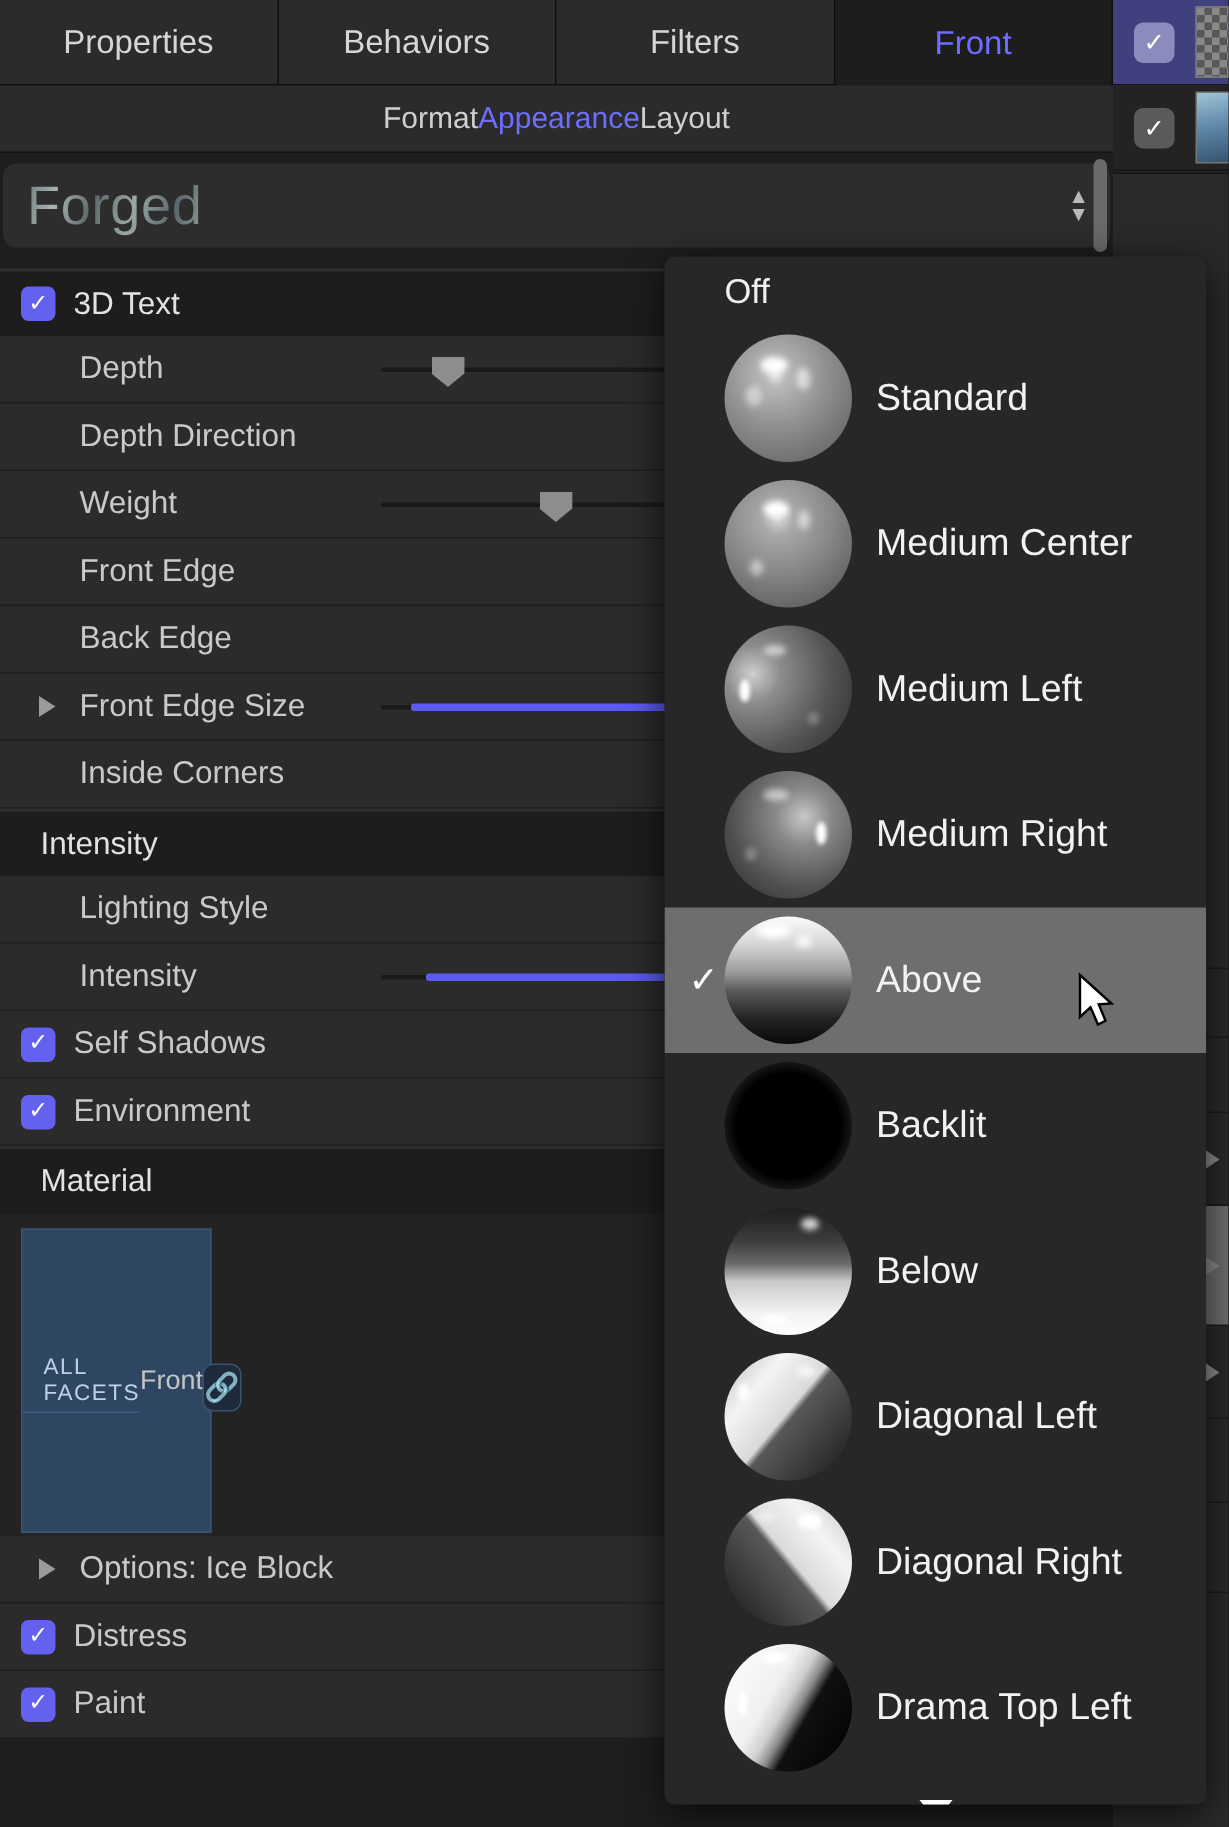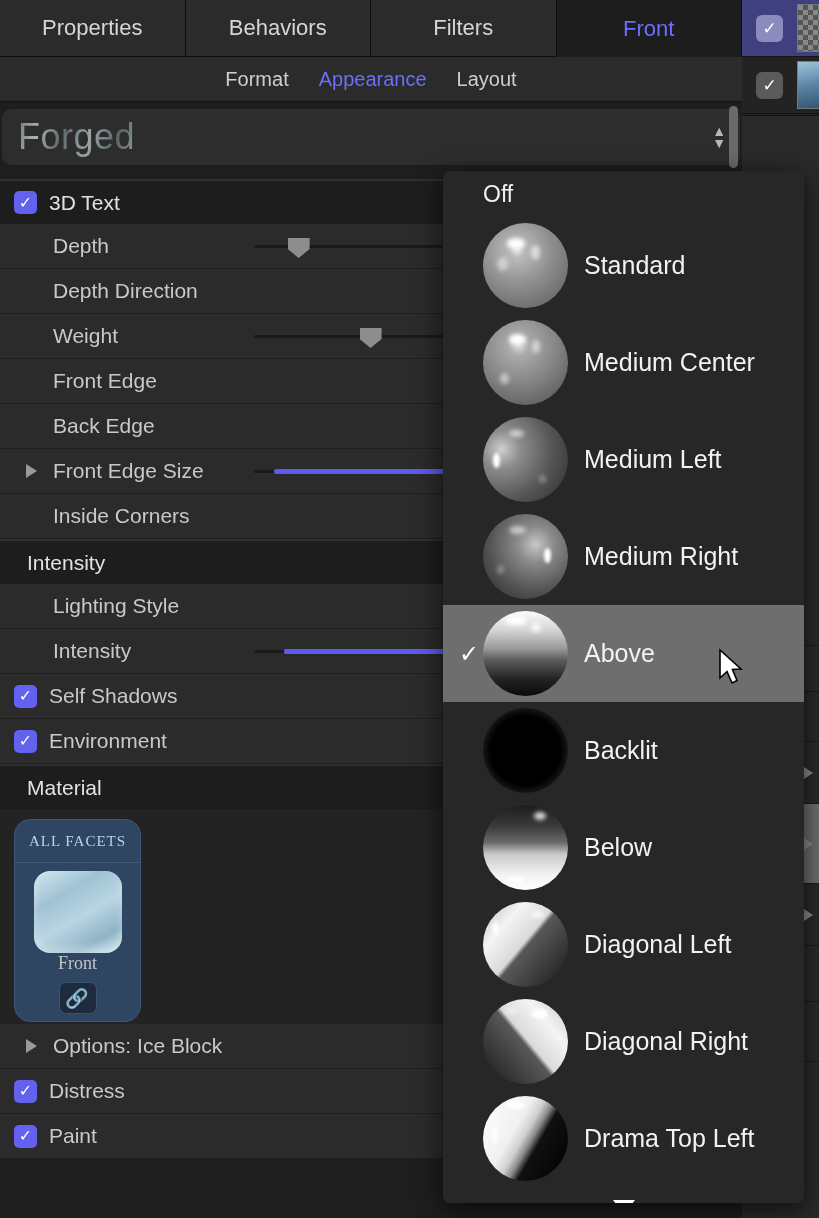--- a/index.html
+++ b/index.html
@@ -34,21 +34,21 @@
   .rcirc{ position:absolute; left:-4px; top:6px; width:24px;height:24px;border-radius:50%;
           border:3px solid #5b5bf0; border-right-color:transparent; }
 
   
   .tabbar{ position:absolute; left:0; top:0; width:742px; height:57px; background:#1d1d1d; display:flex; }
   .tab{ flex:1 1 0; display:flex; align-items:center; justify-content:center;
         font-size:22px; color:#d6d6d6; background:#2b2b2b; border-right:1px solid #0d0d0d;
         border-bottom:1px solid #0d0d0d; }
   .tab.active{ background:#1d1d1d; color:#6d6dff; border-bottom:none; }
   .subbar{ position:absolute; left:0; top:57px; width:742px; height:45px; background:#2b2b2b;
-           display:flex; align-items:center; justify-content:center; gap:30px; border-bottom:1px solid #121212; }
+           display:flex; align-items:center; justify-content:center; border-bottom:1px solid #121212; }
   .subtab{ font-size:20px; color:#cfcfcf; }
   .subtab.active{ color:#6d6dff; }
 
   
   .namewrap{ position:absolute; left:0; top:102px; width:742px; height:70px; background:#1e1e1e;
              display:flex; align-items:center; padding:0 2px; }
   .namefield{ flex:1; height:56px; background:#2d2d2d; border-radius:9px; display:flex; align-items:center;
               padding:0 16px; position:relative; }
   .nametext{ font-size:36px; color:#8f9a99; letter-spacing:.5px;
              background:linear-gradient(105deg,#6d7b7a 0%,#aab5b4 18%,#5d6a6c 38%,#9aa7a6 60%,#59666a 82%,#8e9b9a 100%);
@@ -77,22 +77,22 @@
   .slider{ position:absolute; left:254px; top:50%; transform:translateY(-50%); width:248px; height:16px; }
   .track{ position:absolute; left:0; top:7px; width:100%; height:3px; background:#1a1a1a; border-radius:2px; }
   .fill{ position:absolute; left:0; top:6px; height:5px; background:#5b5bf0; border-radius:2px; }
   .thumb{ position:absolute; top:0; width:22px; height:20px; margin-left:-11px; background:#8d8d8d;
           clip-path:polygon(0 0,100% 0,100% 55%,50% 100%,0 55%); }
   .dot{ position:absolute; top:6px; width:7px; height:5px; background:#5b5bf0; border-radius:2px; }
   .valtxt{ position:absolute; right:14px; top:50%; transform:translateY(-50%); font-size:21px; color:#d0d0d0; }
 
   
   .matarea{ position:relative; height:215px; background:#232323; padding:10px 14px; }
-  .swatch{ width:127px; height:203px; background:#2f4663; border:1px solid #3b5775; border-radius:16px;
-           display:flex; flex-direction:column; align-items:center;font-family:Liberation Serif, serif; }
+  .swatch{ width:127px; height:203px; background:#2f4663; border:1px solid #3b5775; border-radius:0;
+           display:flex; flex-direction:row; align-items:center; }
   .swatch .cap{ width:100%; height:43px; display:flex; align-items:center; padding-left:14px;
                 color:#bcd2e8; font-size:15px; letter-spacing:1px; border-bottom:1px solid #3f5d7d; }
   .swatch .img{ width:88px; height:82px; margin-top:8px; border-radius:16px;
                 background:linear-gradient(150deg,#d4e7ef 0%,#9fc3d4 30%,#b9d5e2 55%,#8fb3c7 80%,#cfe3ec 100%);
                 box-shadow:inset 0 -6px 10px rgba(255,255,255,.35); }
   .swatch .nm{ margin-top:0; color:#c4c4c4; font-size:18px; }
   .linkbtn{ margin-top:8px; width:38px; height:32px; background:#1d2b3d; border:1px solid #3a5170;
             border-radius:7px; display:flex; align-items:center; justify-content:center; color:#3b9bff; font-size:19px; }
 
   

